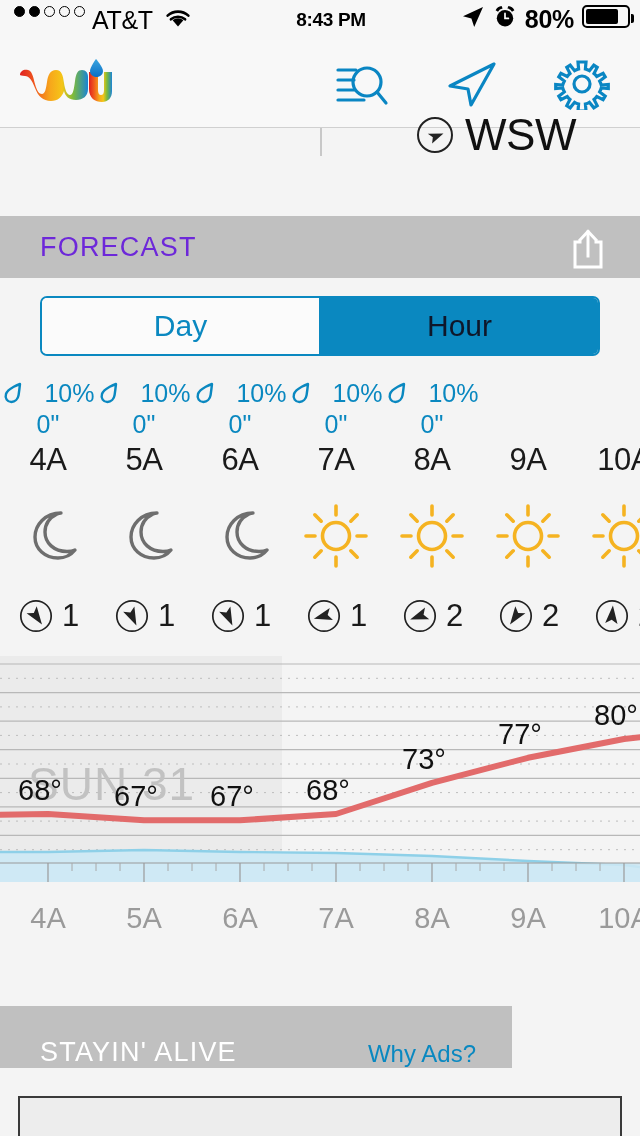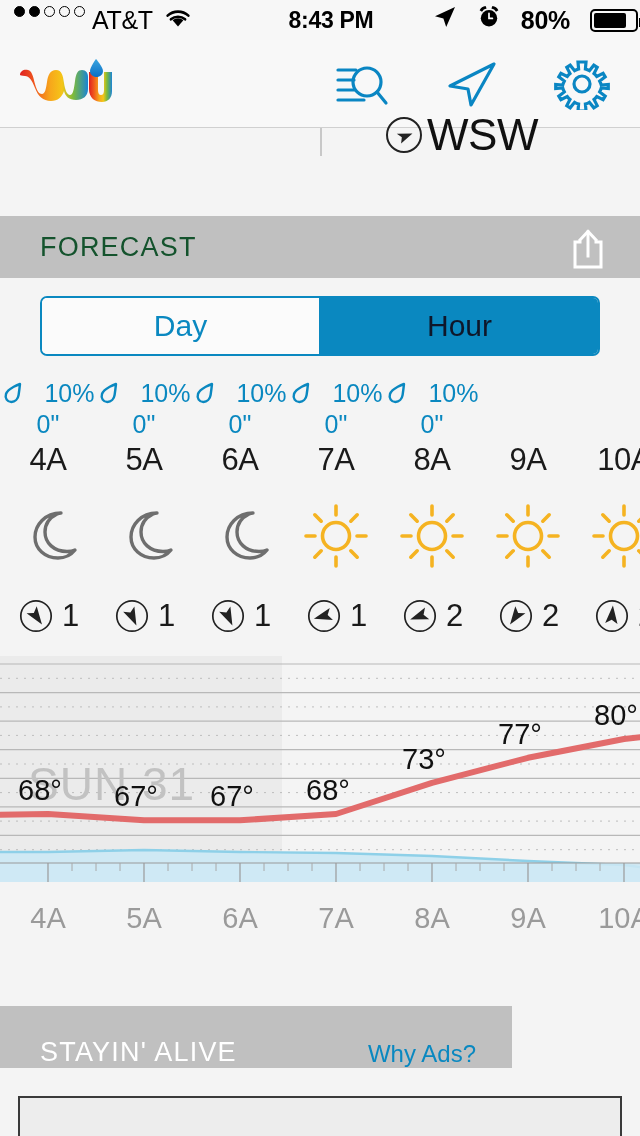--- a/index.html
+++ b/index.html
@@ -23,24 +23,24 @@
   }
   .sb-left{ display:flex; align-items:flex-start; padding-left:14px; gap:7px; }
   .dots{ display:flex; align-items:center; gap:4px; }
   .dot{ width:11px; height:11px; border-radius:50%; border:1.6px solid #000; }
   .dot.filled{ background:#000; }
   .carrier{ font-size:25px; font-weight:500; }
   .wifi{ margin-left:3px; }
   .sb-center{
     position:absolute; left:0; right:0; top:0; bottom:0;
     display:flex; align-items:center; justify-content:center;
-    font-size:23px; font-weight:600; pointer-events:none;margin-left:22px;
+    font-size:19px; font-weight:600; pointer-events:none;margin-left:22px;
   }
   .sb-right{
-    margin-left:auto; display:flex; align-items:center; gap:20px; padding-right:2px;
+    margin-left:auto; display:flex; align-items:flex-start; gap:8px; padding-right:10px;
   }
   .battery{
     width:48px; height:23px; border:2px solid #000; border-radius:5px;
     position:relative; display:flex; align-items:center; padding:2px;
   }
   .battery::after{
     content:""; position:absolute; right:-6px; top:7px;
     width:3px; height:9px; background:#000; border-radius:0 2px 2px 0;
   }
   .battery-fill{ height:100%; background:#000; border-radius:2px; }
@@ -57,32 +57,32 @@
 
   
   .cond-strip{
     height:88px; width:640px; background:#f4f4f4;
     position:relative;
   }
   .cond-div{
     position:absolute; left:320px; top:0; width:2px; height:28px; background:#c8c8c8;
   }
   .wsw{
-    position:absolute; left:384px; top:-18px;
-    display:flex; align-items:center; gap:3px;
+    position:absolute; left:415px; top:-18px;
+    display:flex; align-items:center; gap:10px;
     font-size:44px; color:#111; letter-spacing:-0.5px;
   }
 
   
   .sec-head{
     height:62px; width:640px; background:#c0c0c0;
     display:flex; align-items:center; position:relative;
   }
   .sec-title{
-    color:#14532d; font-size:27px; letter-spacing:1.2px; margin-left:40px; font-weight:400;
+    color:#6d28d9; font-size:27px; letter-spacing:1.2px; margin-left:40px; font-weight:400;
   }
   .share-btn{ position:absolute; right:32px; top:12px; }
 
   
   .seg-wrap{ width:640px; background:#f4f4f4; padding:18px 40px 16px 40px; }
   .seg{
     display:flex; height:60px;
     border:2px solid #0a88c0; border-radius:7px; overflow:hidden;
   }
   .seg-btn{

